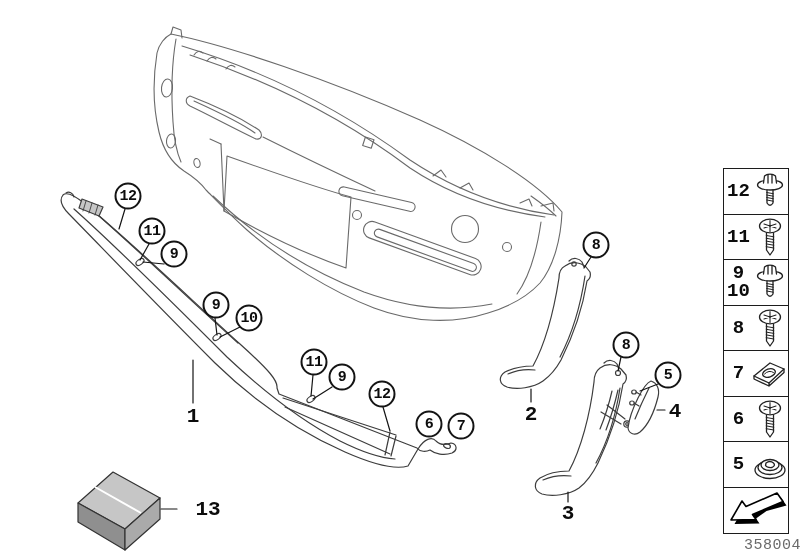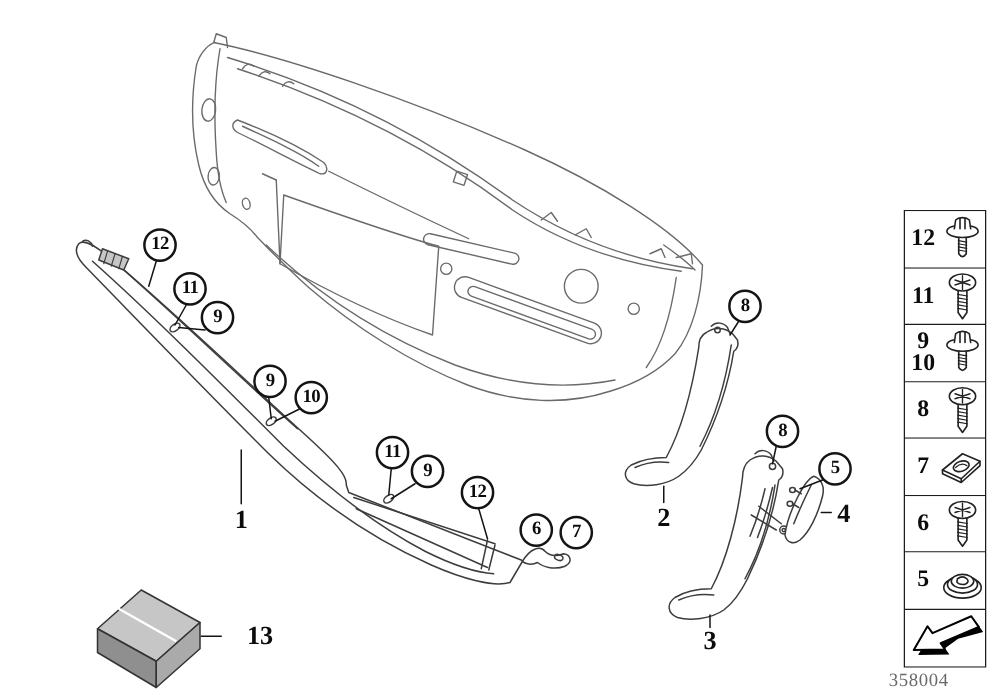--- a/index.html
+++ b/index.html
@@ -1,33 +1,33 @@
 <!DOCTYPE html>
 <html><head>
 <meta charset="utf-8">
 <style>
   html,body{margin:0;padding:0;background:#fff;}
   .stage{position:relative;width:800px;height:560px;background:#ffffff;overflow:hidden;
-         font-family:Liberation Serif, serif;}
+         font-family:Liberation Mono, monospace;}
   .art{position:absolute;left:0;top:0;}
   .callout{position:absolute;width:27px;height:27px;border:2px solid #141414;border-radius:50%;
            background:#ffffff;display:flex;align-items:center;justify-content:center;
            transform:translate(-50%,-50%);font-weight:bold;font-size:15px;letter-spacing:-0.5px;
            color:#0c0c0c;box-sizing:border-box;z-index:5;}
   .plabel{position:absolute;transform:translate(-50%,-50%);font-weight:bold;font-size:21px;
           color:#0c0c0c;z-index:5;}
   .legend{position:absolute;left:723px;top:168px;width:66px;border:1px solid #1c1c1c;
           background:#fff;box-sizing:border-box;z-index:4;}
   .lrow{height:45.5px;border-bottom:1px solid #1c1c1c;display:flex;align-items:center;
         padding:0 1px 0 3px;box-sizing:border-box;background:#fff;}
   .lrow:last-child{border-bottom:none;}
   .lnum{min-width:23px;display:flex;flex-direction:column;align-items:center;justify-content:center;
         font-weight:bold;font-size:19px;line-height:0.95;color:#0c0c0c;}
   .licon{flex:1;display:flex;align-items:center;justify-content:center;}
-  .footer{position:absolute;left:711px;top:537px;width:90px;text-align:left;font-size:15px;
+  .footer{position:absolute;left:711px;top:537px;width:90px;text-align:right;font-size:15px;
           color:#6a6a6a;letter-spacing:0.5px;}
 </style>
 </head>
 <body>
 
 <div class="stage">
 
   <svg class="art" width="800" height="560" viewBox="0 0 800 560">
 
     <g stroke="#6a6a6a" stroke-width="1.1" fill="none" stroke-linejoin="round" stroke-linecap="round">

